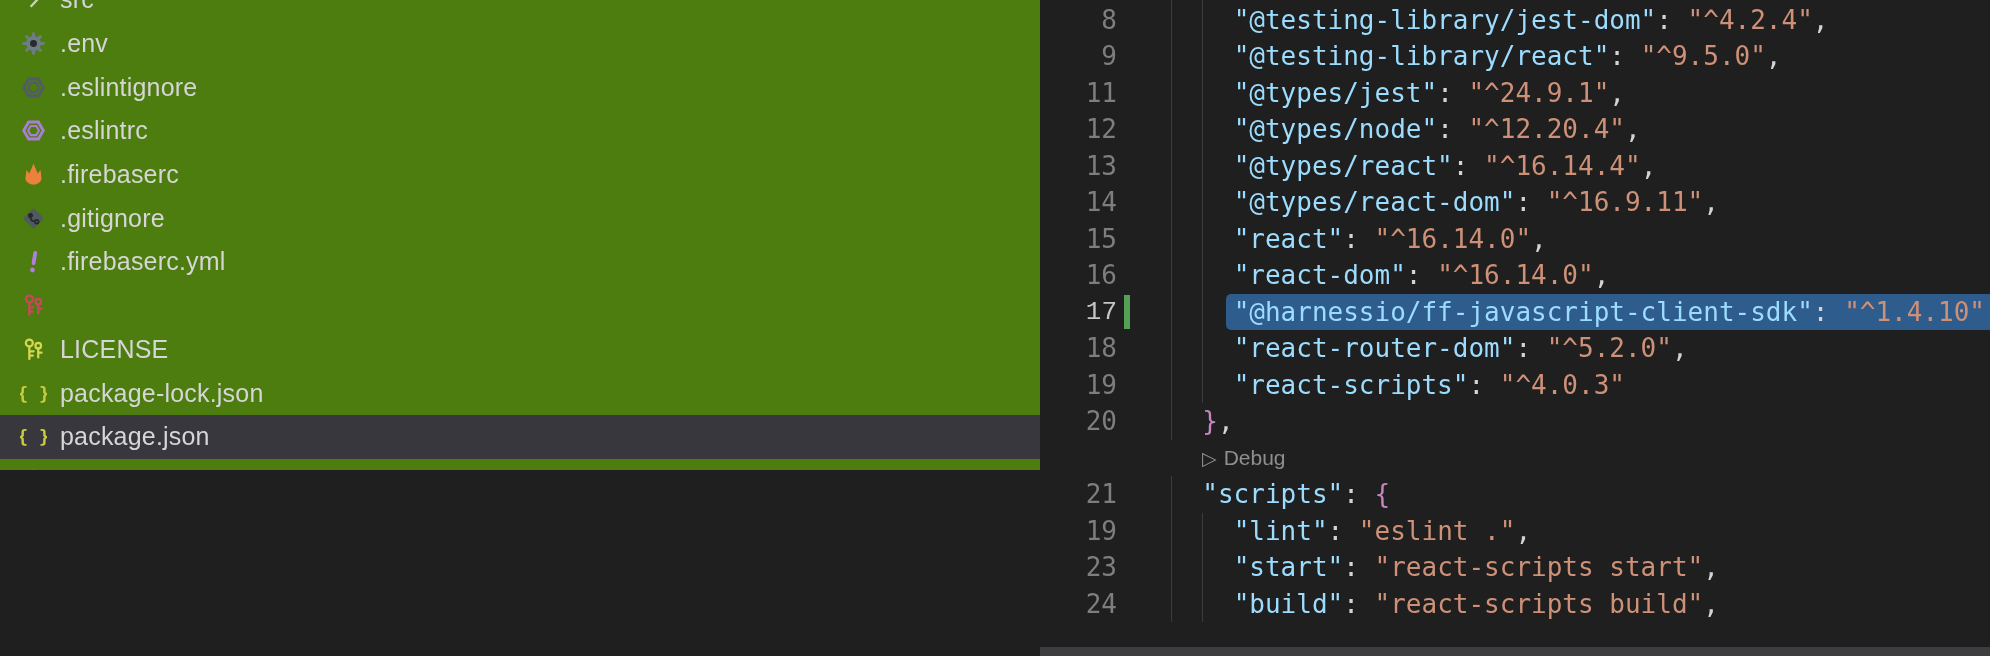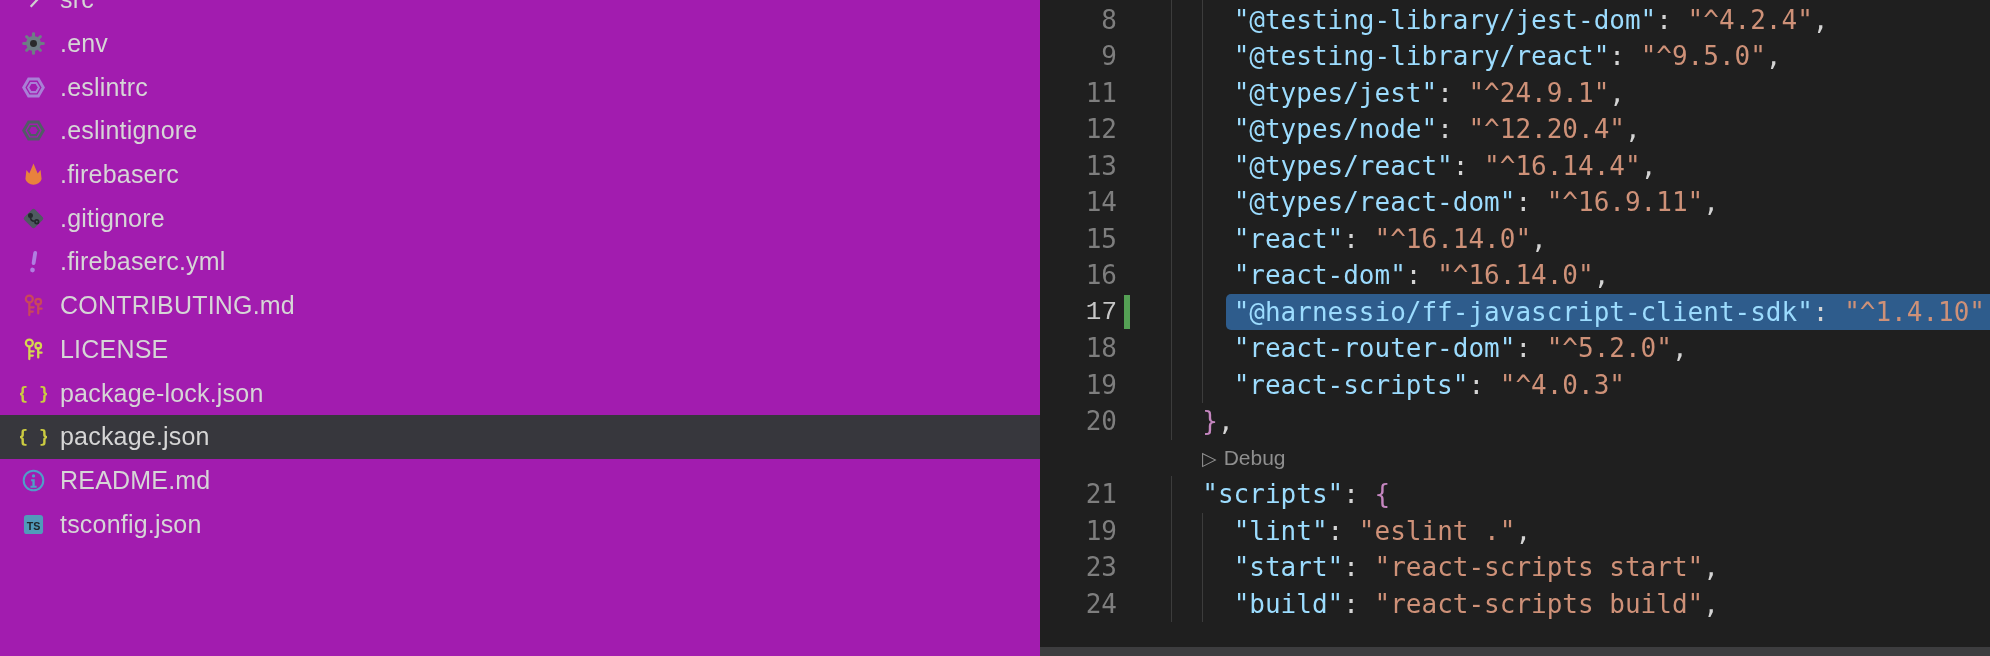--- a/index.html
+++ b/index.html
@@ -1,19 +1,19 @@
 <!DOCTYPE html>
 <html style="--c-key: #9cdcfe; --c-str: #ce9178; --c-punc: #d4d4d4; --c-brace: #c586c0; --c-sel: #2e5c8c;"><head>
 <meta charset="utf-8">
 <style>
   html,body{margin:0;padding:0;width:1990px;height:656px;overflow:hidden;background:#1f1f1f;}
   #app{display:flex;width:1990px;height:656px;font-family:"Liberation Sans",sans-serif;}
 
   
-  #sidebar{width:1040px;height:656px;background:#a21caf;flex:none;overflow:hidden;position:relative;}
+  #sidebar{width:1040px;height:470px;background:#4d7c0f;flex:none;overflow:hidden;position:relative;}
   #file-list{margin-top:-22px;}
   .frow{height:43.7px;display:flex;align-items:center;padding-left:20px;cursor:pointer;}
   .frow.selected{background:#37373d;}
   .frow .ficon{width:27px;height:27px;flex:none;margin-right:13px;display:flex;align-items:center;justify-content:center;}
   .frow .ficon svg{width:27px;height:27px;display:block;}
   .frow .flabel{color:#d6d6d6;font-size:25px;white-space:nowrap;letter-spacing:.2px;}
 
   
   #editor{flex:1;height:656px;background:#1f1f1f;position:relative;overflow:hidden;
           font-family:"DejaVu Sans Mono",monospace;font-size:26px;}
@@ -59,35 +59,35 @@
                 <rect x="10.6" y="2" width="2.8" height="20" rx="1.2" transform="rotate(135 12 12)"></rect>
                 <circle cx="12" cy="12" r="6.6"></circle>
               </g>
               <circle cx="12" cy="12" r="3.1" fill="#2a2a2b"></circle>
             </svg>
           </span>
           <span class="flabel">.env</span>
         </div>
         <div class="frow">
           <span class="ficon">
+            <svg viewBox="0 0 24 24" fill="none" stroke="#515c66">
+              <polygon points="7.7,4.5 16.3,4.5 20.7,12 16.3,19.5 7.7,19.5 3.3,12" stroke-width="2.6"></polygon>
+              <polygon points="9.6,7.9 14.4,7.9 16.8,12 14.4,16.1 9.6,16.1 7.2,12" stroke-width="1.8"></polygon>
+            </svg>
+          </span>
+          <span class="flabel">.eslintignore</span>
+        </div>
+        <div class="frow">
+          <span class="ficon">
             <svg viewBox="0 0 24 24" fill="none" stroke="#a97fd6">
               <polygon points="7.7,4.5 16.3,4.5 20.7,12 16.3,19.5 7.7,19.5 3.3,12" stroke-width="2.6"></polygon>
               <polygon points="9.6,7.9 14.4,7.9 16.8,12 14.4,16.1 9.6,16.1 7.2,12" stroke-width="1.8"></polygon>
             </svg>
           </span>
           <span class="flabel">.eslintrc</span>
-        </div>
-        <div class="frow">
-          <span class="ficon">
-            <svg viewBox="0 0 24 24" fill="none" stroke="#515c66">
-              <polygon points="7.7,4.5 16.3,4.5 20.7,12 16.3,19.5 7.7,19.5 3.3,12" stroke-width="2.6"></polygon>
-              <polygon points="9.6,7.9 14.4,7.9 16.8,12 14.4,16.1 9.6,16.1 7.2,12" stroke-width="1.8"></polygon>
-            </svg>
-          </span>
-          <span class="flabel">.eslintignore</span>
         </div>
         <div class="frow">
           <span class="ficon">
             <svg viewBox="0 0 24 24">
               <path fill="#e8823d" d="M12 2.2 L8.3 11 L5.7 7.9 L4.8 16 a7.3 6 0 0 0 14.4 0 L18.3 7.9 L15.7 11 Z"></path>
             </svg>
           </span>
           <span class="flabel">.firebaserc</span>
         </div>
         <div class="frow">
@@ -116,21 +116,20 @@
         </div>
         <div class="frow">
           <span class="ficon">
             <svg viewBox="0 0 24 24" stroke="#c9485b" fill="none" stroke-width="2" stroke-linecap="round">
               <circle cx="8.3" cy="6.3" r="3.1"></circle>
               <path d="M8.3 9.4 V20.5 M8.3 13.6 h3.8 M8.3 17.4 h3.1"></path>
               <circle cx="16.2" cy="8.6" r="2.5"></circle>
               <path d="M16.2 11.1 V19 M16.2 14.8 h3"></path>
             </svg>
           </span>
-          <span class="flabel">CONTRIBUTING.md</span>
         </div>
         <div class="frow">
           <span class="ficon">
             <svg viewBox="0 0 24 24" stroke="#d6d64f" fill="none" stroke-width="2" stroke-linecap="round">
               <circle cx="8.3" cy="6.3" r="3.1"></circle>
               <path d="M8.3 9.4 V20.5 M8.3 13.6 h3.8 M8.3 17.4 h3.1"></path>
               <circle cx="16.2" cy="8.6" r="2.5"></circle>
               <path d="M16.2 11.1 V19 M16.2 14.8 h3"></path>
             </svg>
           </span>

